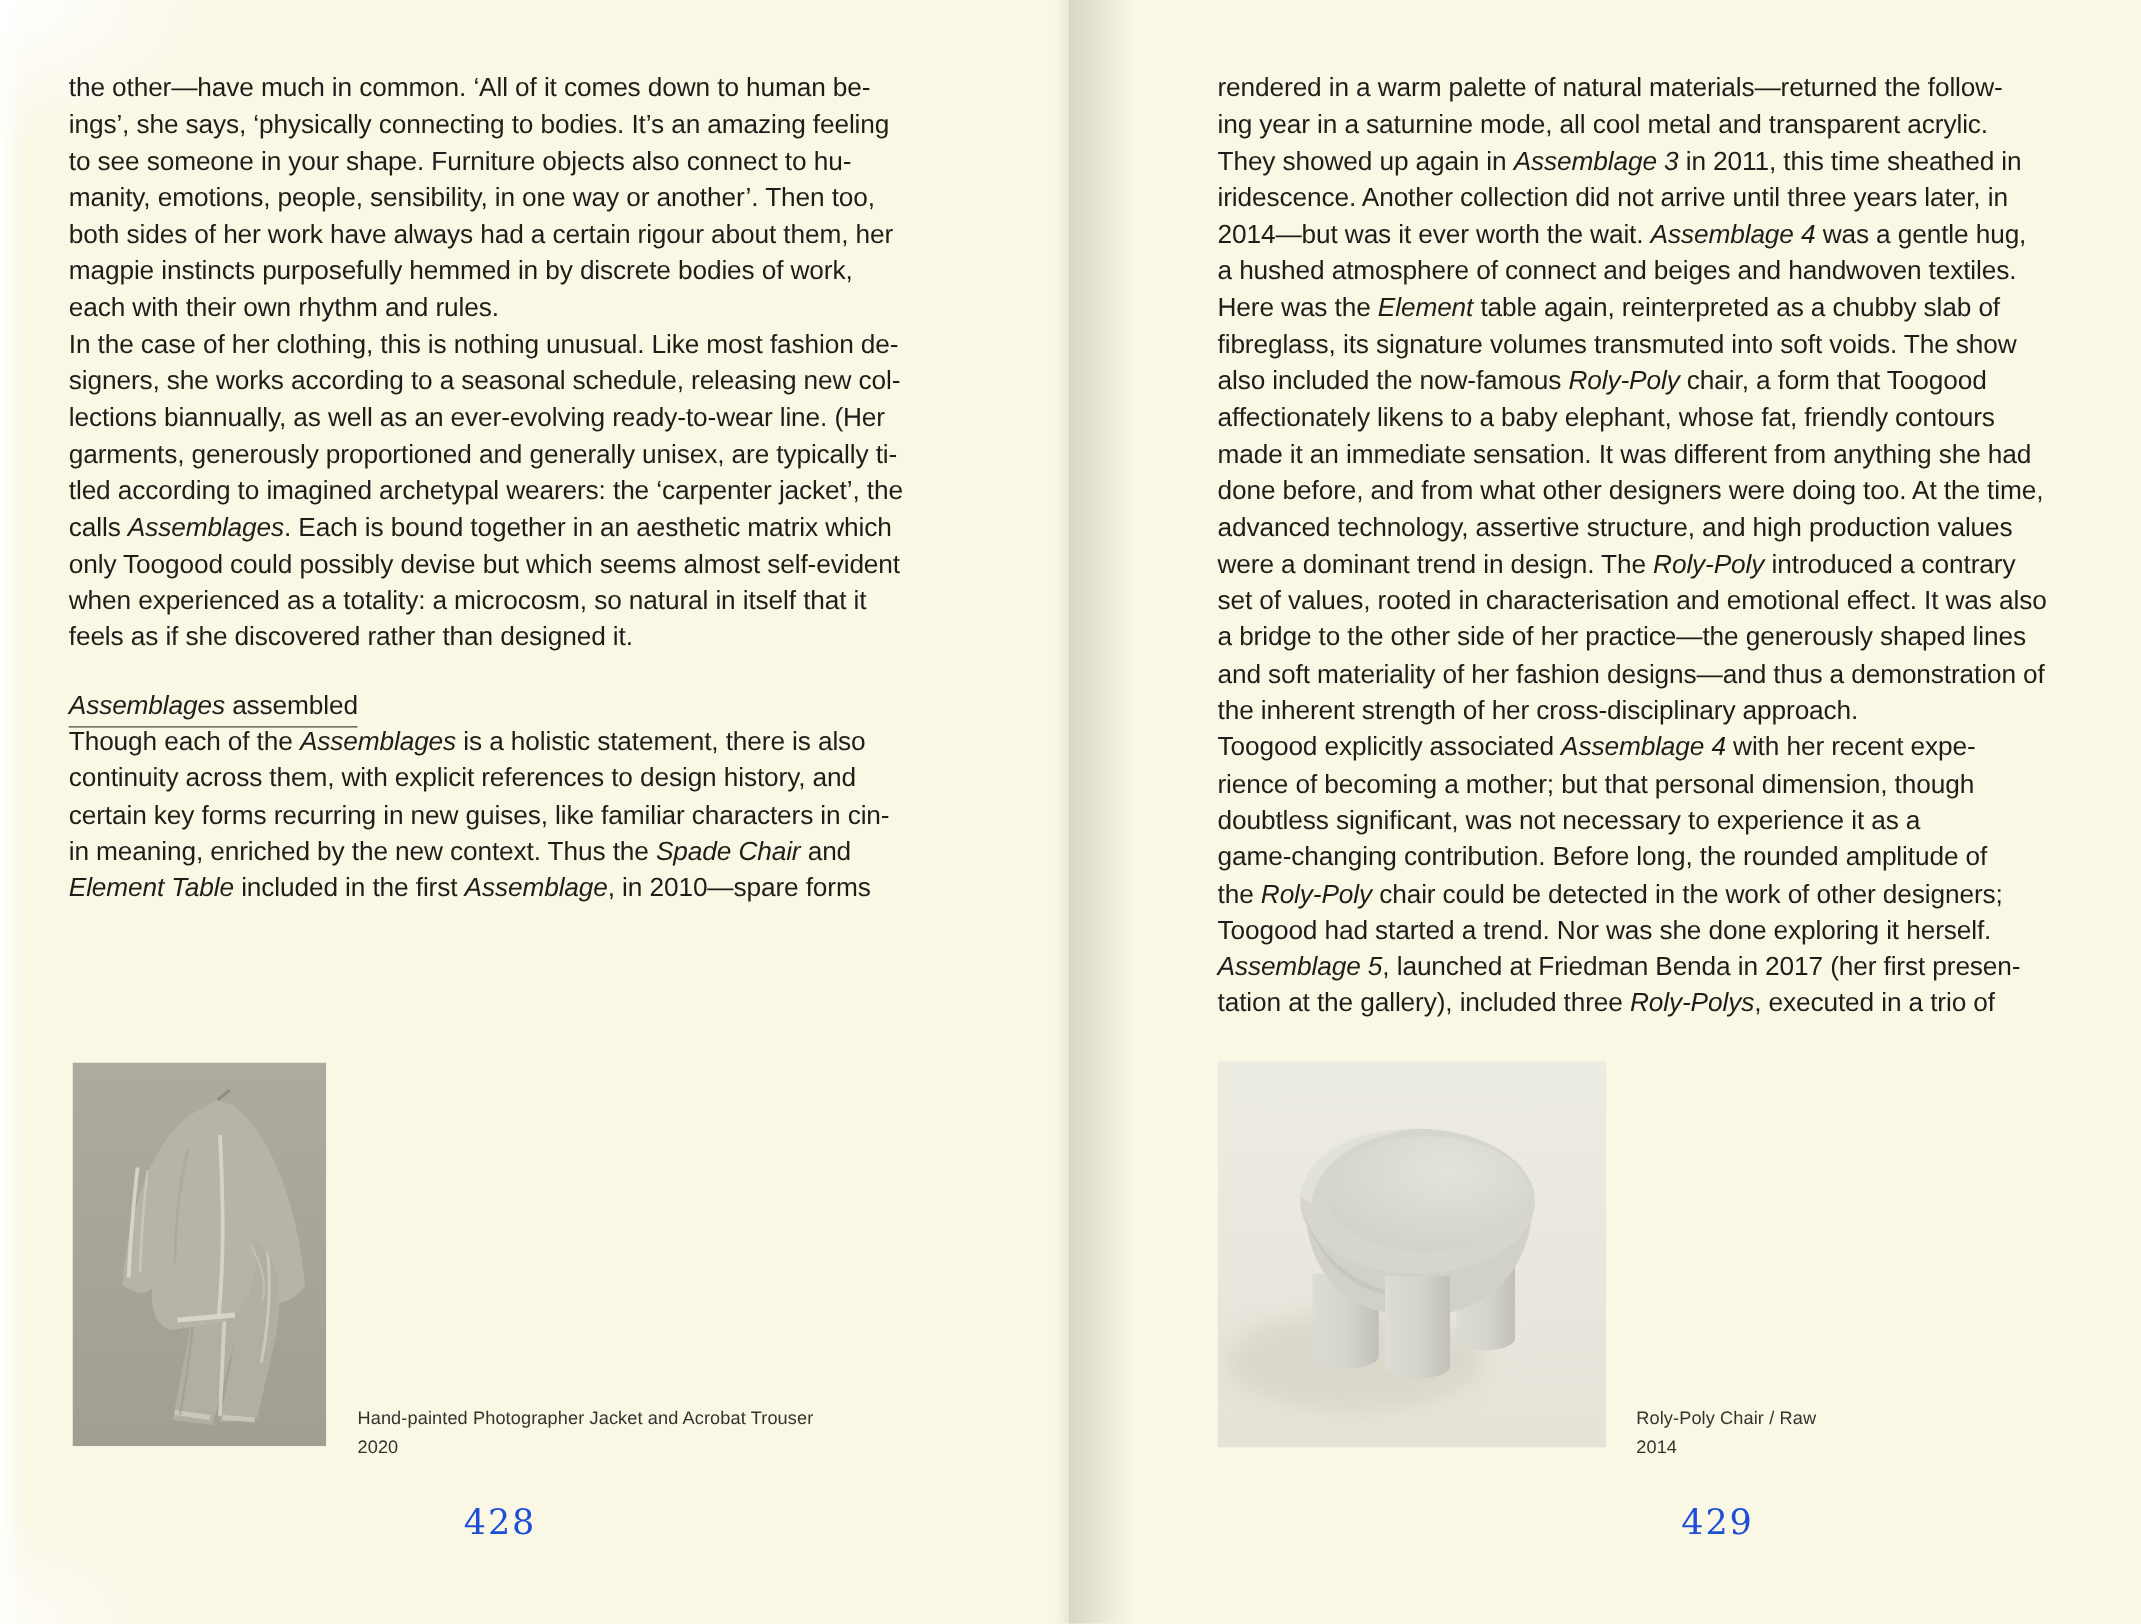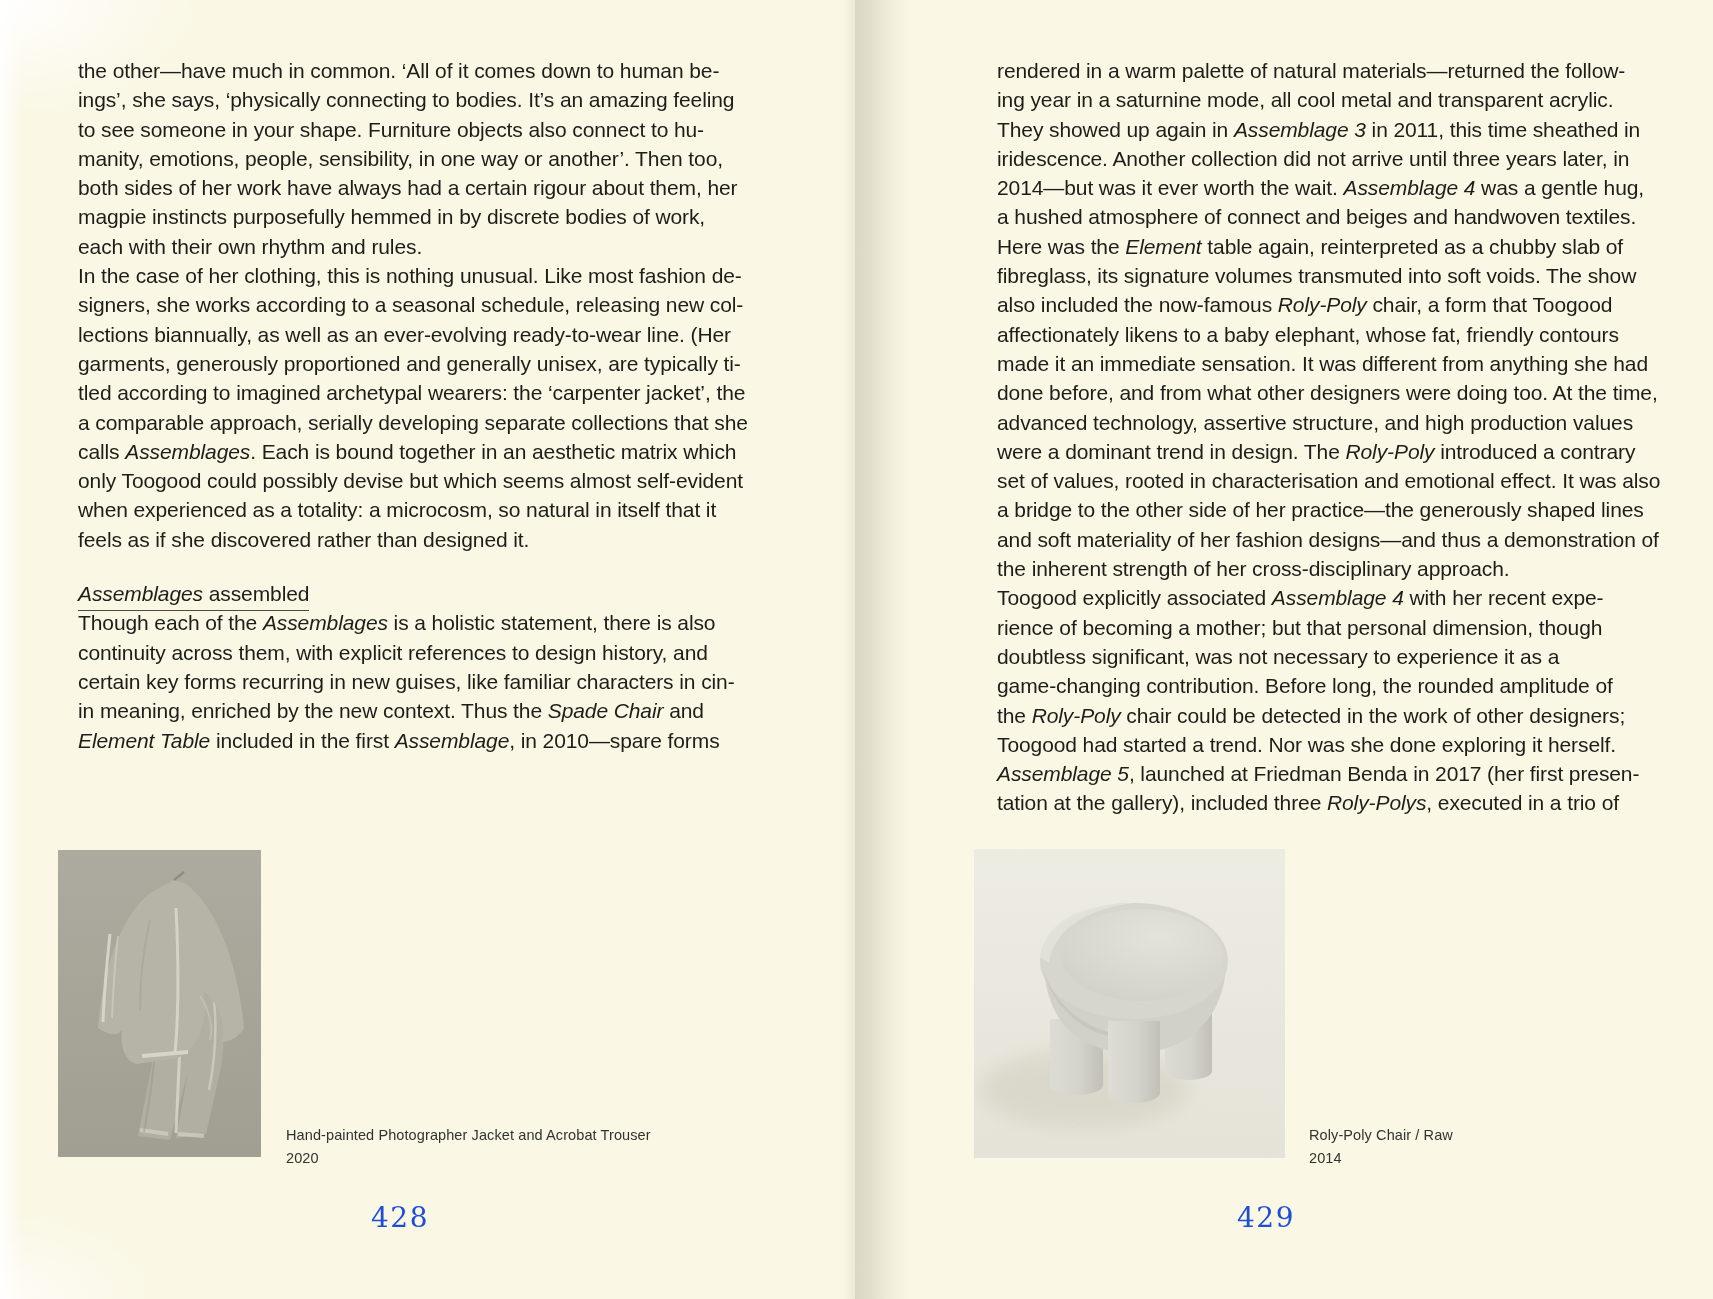--- a/index.html
+++ b/index.html
@@ -37,21 +37,21 @@
     background:radial-gradient(ellipse at 0% 100%,rgba(255,255,255,0.7) 0%,rgba(255,255,255,0) 70%);
   }
   
   .textcol{
     position:absolute;top:56px;width:660px;
     font-size:21px;line-height:29.3px;letter-spacing:-0.1px;
   }
   .textcol.left{left:55px;}
   .textcol.right{left:974px;}
   .para{margin:0;}
-  .line{white-space:nowrap;margin-left:23px;}
+  .line{white-space:nowrap;}
   .heading{margin-top:25px;height:29.3px;}
   .heading .hline{
     display:inline-block;
     border-bottom:1.5px solid rgba(45,43,37,0.85);
     padding-bottom:2px;
   }
   i{font-style:italic;}
   
   .photo{margin:0;position:absolute;display:block;}
   .photo svg{display:block;}
@@ -65,21 +65,21 @@
   }
   .caption-left{left:286px;}
   .caption-right{left:1309px;}
   
   .pagenum{
     position:absolute;top:1201px;width:140px;text-align:center;
     font-family:"DejaVu Serif",serif;font-size:28px;letter-spacing:1.5px;
     color:#1d4ed8;
   }
   .pn-left{left:330px;}
-  .pn-right{left:1196px;}
+  .pn-right{left:1263px;text-align:right;}
 </style>
 </head>
 <body style="--page-background: #faf7e4; --ink: #1e1d19; --caption-ink: #33322e; --gutter-shadow: #dddccf; --left-photo-background: #a8a69b; --left-photo-garment: #b6b4a7; --right-photo-background: #e9e7dc; --right-photo-chair: #d5d4cb;">
 
 <div class="spread">
 
   <div class="gutter-pre"></div>
   <div class="gutter"></div>
   <div class="edge-left"></div>
   <div class="corner-tl"></div>
@@ -94,21 +94,20 @@
         <div class="line">both sides of her work have always had a certain rigour about them, her</div>
         <div class="line">magpie instincts purposefully hemmed in by discrete bodies of work,</div>
         <div class="line">each with their own rhythm and rules.</div>
       </div>
       <div class="para">
         <div class="line">In the case of her clothing, this is nothing unusual. Like most fashion de-</div>
         <div class="line">signers, she works according to a seasonal schedule, releasing new col-</div>
         <div class="line">lections biannually, as well as an ever-evolving ready-to-wear line. (Her</div>
         <div class="line">garments, generously proportioned and generally unisex, are typically ti-</div>
         <div class="line">tled according to imagined archetypal wearers: the ‘carpenter jacket’, the</div>
-        <div class="line">a comparable approach, serially developing separate collections that she</div>
         <div class="line">calls <i>Assemblages</i>. Each is bound together in an aesthetic matrix which</div>
         <div class="line">only Toogood could possibly devise but which seems almost self-evident</div>
         <div class="line">when experienced as a totality: a microcosm, so natural in itself that it</div>
         <div class="line">feels as if she discovered rather than designed it.</div>
       </div>
       <div class="heading">
         <div class="line"><span class="hline"><i>Assemblages</i> assembled</span></div>
       </div>
       <div class="para">
         <div class="line">Though each of the <i>Assemblages</i> is a holistic statement, there is also</div>

